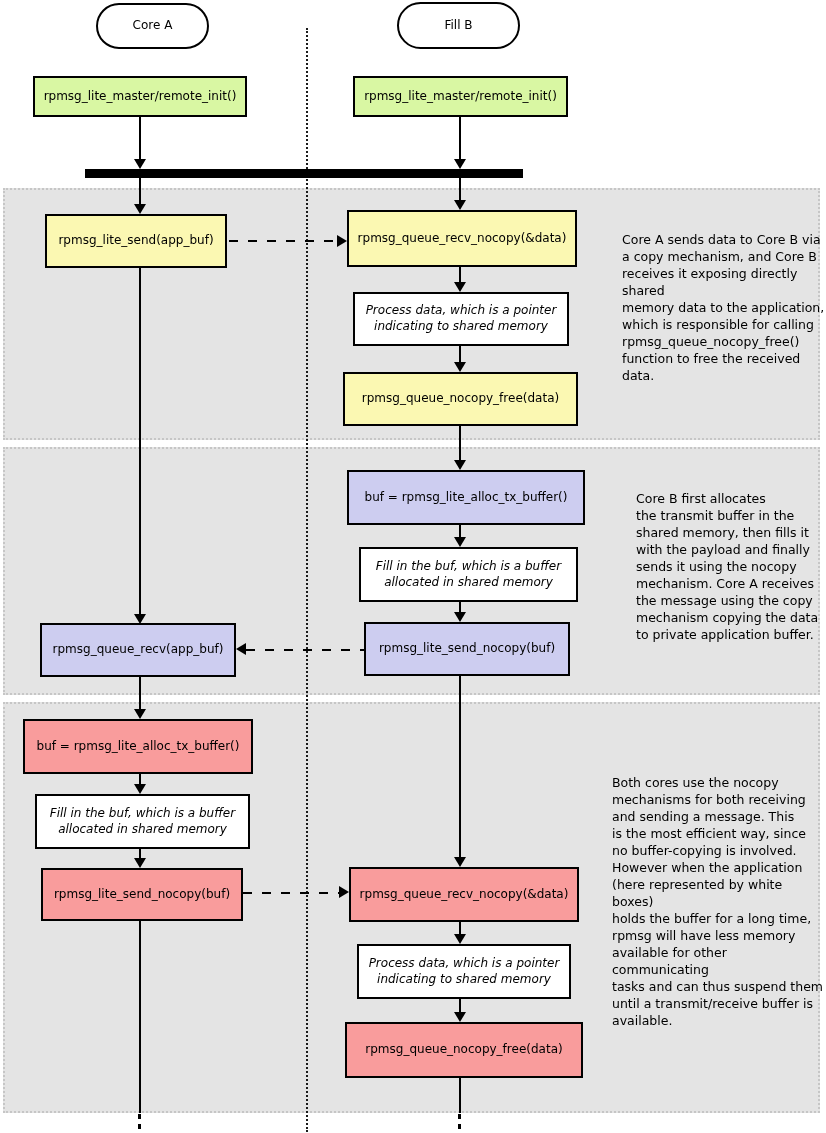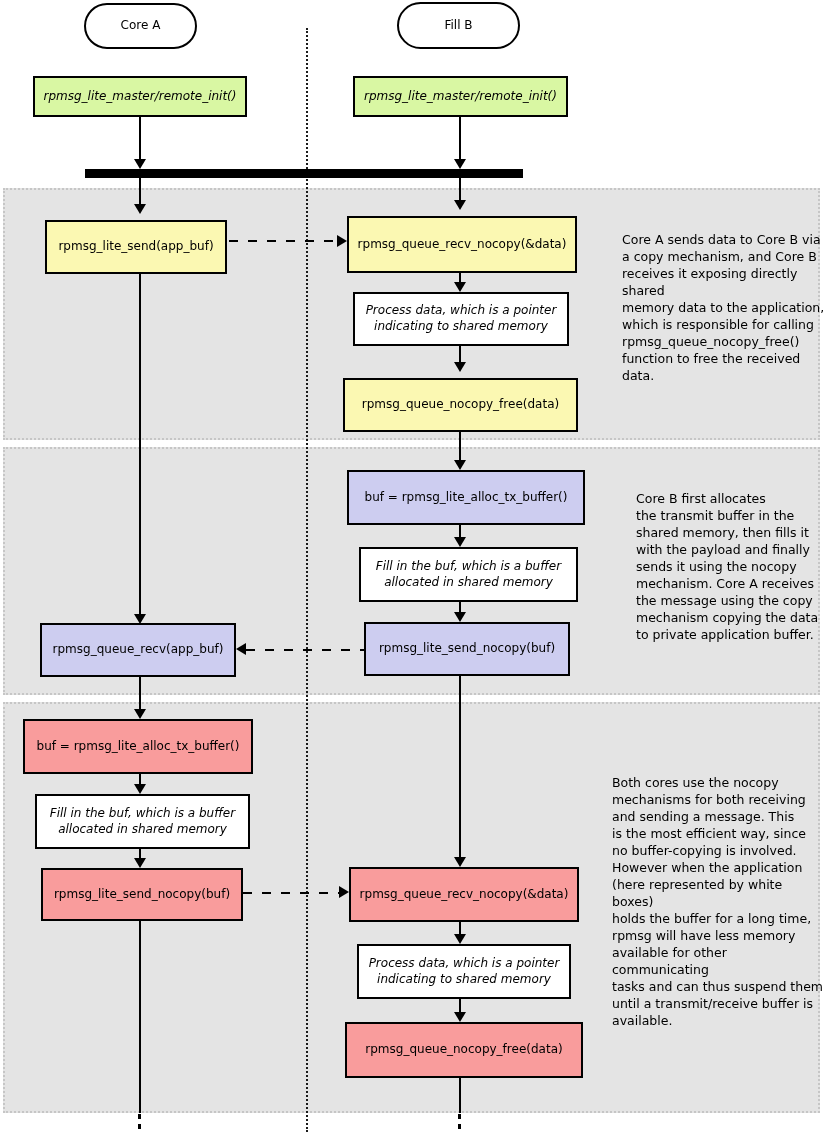--- a/index.html
+++ b/index.html
@@ -9,22 +9,22 @@
   .vl{position:absolute;width:2px;background:var(--c-line,#000);z-index:2;}
   .vl.dash{background:repeating-linear-gradient(to bottom,var(--c-line,#000) 0 5px,transparent 5px 10px);width:3px;}
   .hd{position:absolute;height:2px;background:repeating-linear-gradient(to right,var(--c-line,#000) 0 9px,transparent 9px 19px);z-index:2;}
   .ah{position:absolute;width:0;height:0;z-index:3;}
   .ah.d{border-left:6px solid transparent;border-right:6px solid transparent;border-top:10px solid var(--c-line,#000);}
   .ah.r{border-top:6px solid transparent;border-bottom:6px solid transparent;border-left:10px solid var(--c-line,#000);}
   .ah.l{border-top:6px solid transparent;border-bottom:6px solid transparent;border-right:10px solid var(--c-line,#000);}
   .node{position:absolute;border:2px solid #000;background:#fff;display:flex;align-items:center;justify-content:center;text-align:center;font-size:12px;line-height:1.3;box-sizing:border-box;z-index:4;padding:2px 3px;}
   .node.nw{white-space:nowrap;}
   .oval{border-radius:24px;}
-  .green{background:var(--c-green,#d9f7a3);font-style:italic;}
-  .yellow{background:var(--c-yellow,#fbf8b2);margin-top:6px;}
+  .green{background:var(--c-green,#d9f7a3);}
+  .yellow{background:var(--c-yellow,#fbf8b2);}
   .lavender{background:var(--c-lavender,#cdcdf0);}
   .pink{background:var(--c-pink,#f99c9c);}
   .lines{white-space:pre-line;font-style:italic;}
   .note{position:absolute;font-size:12.5px;line-height:17px;white-space:pre-line;z-index:4;}
   .syncbar{position:absolute;background:var(--c-line,#000);z-index:2;}
 </style>
 </head>
 <body>
 
 <div class="band" style="top:188px;height:252px;"></div>
@@ -74,21 +74,21 @@
 
 <div class="hd" style="left:229px;top:240px;width:108px;"></div>
 <div class="ah r" style="left:337px;top:235px;"></div>
 <div class="hd" style="left:246px;top:649px;width:118px;"></div>
 <div class="ah l" style="left:236px;top:643px;"></div>
 <div class="hd" style="left:243px;top:892px;width:96px;"></div>
 <div class="ah r" style="left:339px;top:886px;"></div>
 
 <div class="syncbar" style="left:85px;top:169px;width:438px;height:9px;"></div>
 
-<div class="node oval nw" style="left:84px;top:3px;width:113px;height:46px;">
+<div class="node oval nw" style="left:96px;top:3px;width:113px;height:46px;">
     <span>Core A</span>
   </div>
 <div class="node oval nw" style="left:397px;top:2px;width:123px;height:47px;">
     <span>Fill B</span>
   </div>
 
 <div class="node green nw" style="left:33px;top:76px;width:214px;height:41px;">rpmsg_lite_master/remote_init()</div>
 <div class="node green nw" style="left:353px;top:76px;width:215px;height:41px;">rpmsg_lite_master/remote_init()</div>
 
 <div class="node yellow nw" style="left:45px;top:214px;width:182px;height:54px;">rpmsg_lite_send(app_buf)</div>

